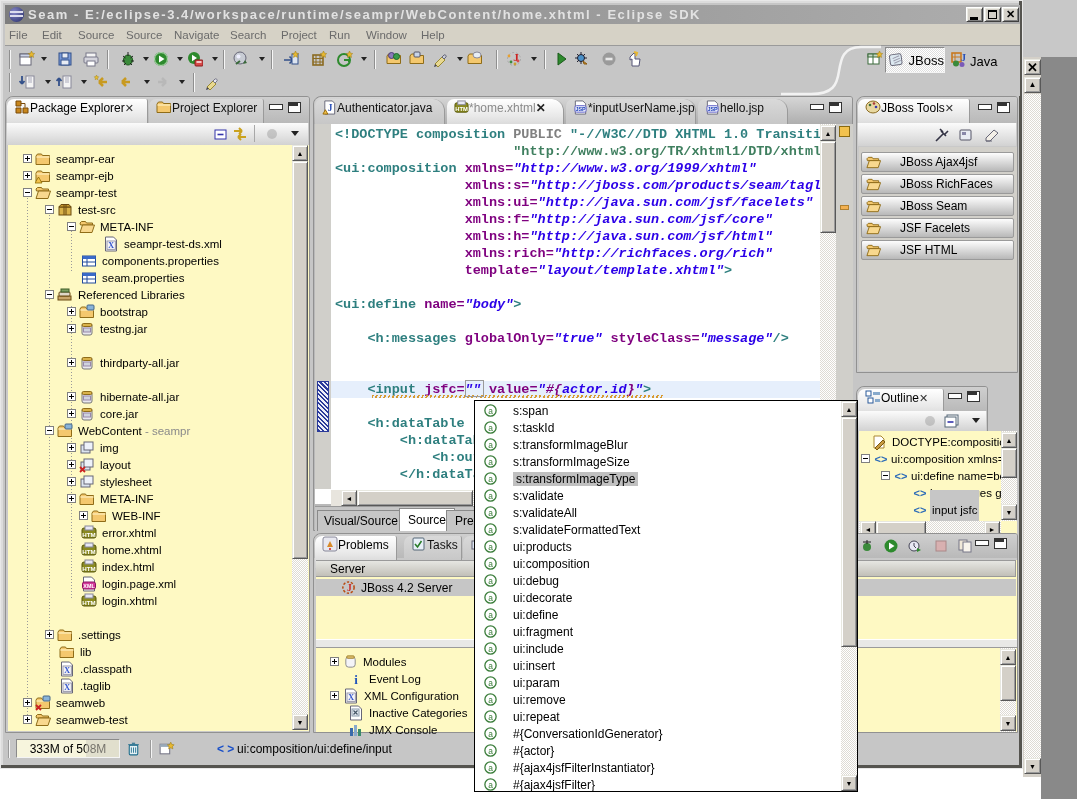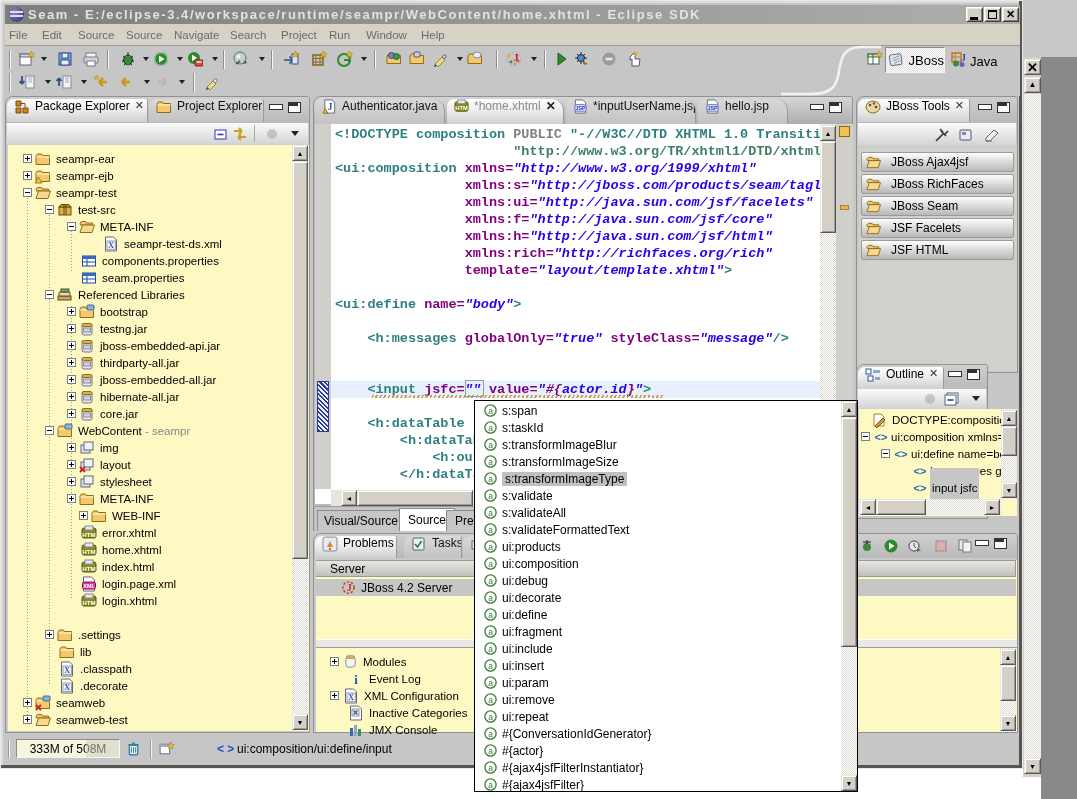--- a/index.html
+++ b/index.html
@@ -3,21 +3,21 @@
 <style>
 *{margin:0;padding:0;box-sizing:border-box}
 body{width:1077px;height:799px;overflow:hidden;font-family:"Liberation Sans",sans-serif;background:#fff}
 #screen{position:relative;width:1077px;height:799px;background:#fff;overflow:hidden}
 .ab{position:absolute}
 .txt{font-size:12px;color:#000;white-space:nowrap}
 .btn3{background:#d4d0c8;border:1px solid;border-color:#fff #404040 #404040 #fff;box-shadow:inset 1px 1px 0 #ecece4, inset -1px -1px 0 #808080}
 
 .view{position:absolute;background:#c9c9c9;border:1px solid #919191;border-radius:8px 3px 0 0}
 .tabbar{position:absolute;left:0;top:0;right:0;height:25px;background:linear-gradient(#cfcfcf,#b9b9b9);border-radius:8px 2px 0 0}
-.vtab{position:absolute;top:2px;height:23px;display:flex;align-items:flex-start;gap:5px;font-size:12px;color:#000;padding:0 7px;white-space:nowrap;overflow:hidden;background:linear-gradient(#ffffff,#e8e8e8 55%,#cfcfcf);border-radius:7px 2px 0 0;border-right:1px solid #9a9a9a}
+.vtab{position:absolute;top:2px;height:23px;display:flex;align-items:flex-end;font-size:12px;color:#000;padding:16px 7px;white-space:nowrap;overflow:hidden;background:linear-gradient(#ffffff,#e8e8e8 55%,#cfcfcf);border-radius:7px 2px 0 0;border-right:1px solid #9a9a9a}
 .vtab.inact{background:linear-gradient(#d9d9d9,#c2c2c2);color:#111}
 .minmax{position:absolute;display:flex;gap:6px}
 .mmb{width:13px;height:11px;border:1.5px solid #333;background:#fdfdfd;position:relative}
 .mmb.mini{height:11px;border:none;background:transparent}
 .mmb.mini::after{content:"";position:absolute;left:0;top:2px;width:12px;height:4px;background:#fdfdfd;border:1.5px solid #333}
 .mmb.maxi::after{content:"";position:absolute;left:0;top:0;width:9px;height:2.6px;background:#333}
 .vtoolbar{position:absolute;left:1px;right:1px;height:21px;background:linear-gradient(#fbfbfb,#d2d2d2)}
 .white{background:#fef9c3}
 
 .trow{position:absolute;height:17px;display:flex;align-items:center;font-size:11.5px;color:#000;white-space:nowrap}
@@ -25,24 +25,24 @@
 .exp{width:9px;height:9px;background:#fff;border:1px solid #808080;position:relative;flex:0 0 auto;display:inline-block}
 .exp::before{content:"";position:absolute;left:1px;top:3px;width:5px;height:1px;background:#000}
 .exp.plus::after{content:"";position:absolute;left:3px;top:1px;width:1px;height:5px;background:#000}
 .lbl{margin-left:5px}
 
 .sb{position:absolute;background-image:conic-gradient(#fff 25%,#dedbd4 0 50%,#fff 0 75%,#dedbd4 0);background-size:2px 2px}
 .sbtn{position:absolute;background:#d4d0c8;border:1px solid;border-color:#e8e8e0 #585858 #585858 #e8e8e0;box-shadow:inset 1px 1px 0 #fff,inset -1px -1px 0 #9a9a9a;display:flex;align-items:center;justify-content:center;font-size:7px;color:#000;line-height:1}
 .sth{position:absolute;background:#d4d0c8;border:1px solid;border-color:#e8e8e0 #585858 #585858 #e8e8e0;box-shadow:inset 1px 1px 0 #fff,inset -1px -1px 0 #9a9a9a}
 
 .cl{position:absolute;left:20px;width:100%;height:17px;font-family:"Liberation Mono",monospace;font-size:13.5px;font-weight:bold;white-space:pre;line-height:17px}
-.drawer{position:absolute;left:2px;width:153px;height:20px;display:flex;align-items:center;gap:10px;font-size:12px;padding-left:4px;background:linear-gradient(#fdfdfd,#b8b8b8);border:1px solid #9a9a9a;border-radius:2px}
+.drawer{position:absolute;left:2px;width:153px;height:20px;display:flex;align-items:center;gap:19px;font-size:12px;padding-left:4px;background:linear-gradient(#fdfdfd,#b8b8b8);border:1px solid #9a9a9a;border-radius:2px}
 .prow{position:absolute;left:1px;height:17px;display:flex;align-items:center;font-size:12px;white-space:nowrap}
 .prow svg{width:15px;height:15px;margin-left:7px;flex:0 0 auto}
-.prow span{margin-left:4px}
+.prow span{margin-left:15px}
 .tg{color:#2e7f7f}.at{color:#7f007f}.av{color:#2b00e8;font-style:italic}.gy{color:#808080}.ts{color:#2e7f7f}.gs{color:#3f7f5f}
 </style></head>
 <body>
 <div id="screen">
 
 <svg width="0" height="0" style="position:absolute">
 <defs>
 <symbol id="fol" viewBox="0 0 16 16">
           <path d="M1 5 l1.5-2 h4 l1 1.5 h7 v9 h-13.5z" fill="#f4c86e" stroke="#8f6c18" stroke-width="1"></path>
           <path d="M1.5 6 h13" stroke="#fce8b0" stroke-width="1.5" fill="none"></path>
@@ -455,40 +455,26 @@
             </svg>
             <span class="lbl">bootstrap</span>
           </div>
 <div class="trow" style="top:174px;left:0">
             <span class="exp plus" style="margin-left:59px"></span>
             <svg class="ic" style="margin-left:3px" viewBox="0 0 16 16">
               <use href="#jar"></use>
             </svg>
             <span class="lbl">testng.jar</span>
           </div>
-<div class="trow" style="top:191px;left:0">
-            <span class="exp plus" style="margin-left:59px"></span>
-            <svg class="ic" style="margin-left:3px" viewBox="0 0 16 16">
-              <use href="#jar"></use>
-            </svg>
-            <span class="lbl">jboss-embedded-api.jar</span>
-          </div>
 <div class="trow" style="top:208px;left:0">
             <span class="exp plus" style="margin-left:59px"></span>
             <svg class="ic" style="margin-left:3px" viewBox="0 0 16 16">
               <use href="#jar"></use>
             </svg>
             <span class="lbl">thirdparty-all.jar</span>
-          </div>
-<div class="trow" style="top:225px;left:0">
-            <span class="exp plus" style="margin-left:59px"></span>
-            <svg class="ic" style="margin-left:3px" viewBox="0 0 16 16">
-              <use href="#jar"></use>
-            </svg>
-            <span class="lbl">jboss-embedded-all.jar</span>
           </div>
 <div class="trow" style="top:242px;left:0">
             <span class="exp plus" style="margin-left:59px"></span>
             <svg class="ic" style="margin-left:3px" viewBox="0 0 16 16">
               <use href="#jar"></use>
             </svg>
             <span class="lbl">hibernate-all.jar</span>
           </div>
 <div class="trow" style="top:259px;left:0">
             <span class="exp plus" style="margin-left:59px"></span>
@@ -586,21 +572,21 @@
 <div class="trow" style="top:514px;left:0">
             <svg class="ic" style="margin-left:51px" viewBox="0 0 16 16">
               <use href="#xfile"></use>
             </svg>
             <span class="lbl">.classpath</span>
           </div>
 <div class="trow" style="top:531px;left:0">
             <svg class="ic" style="margin-left:51px" viewBox="0 0 16 16">
               <use href="#xfile"></use>
             </svg>
-            <span class="lbl">.decorate</span>
+            <span class="lbl">.taglib</span>
           </div>
 <div class="trow" style="top:548px;left:0">
             <span class="exp plus" style="margin-left:15px"></span>
             <svg class="ic" style="margin-left:3px" viewBox="0 0 16 16">
               <use href="#wfol"></use>
               <path d="M1 10 l5 5 M6 10 l-5 5" stroke="#cc2222" stroke-width="1.8"></path>
             </svg>
             <span class="lbl">seamweb</span>
           </div>
 <div class="trow" style="top:565px;left:0">
@@ -763,21 +749,21 @@
         </div>
     <div class="drawer" style="top:93px">
           <svg class="ic" viewBox="0 0 16 16" style="width:15px;height:15px">
             <use href="#folo"></use>
           </svg>
           <span>JSF HTML</span>
         </div>
   </div>
 </div>
 
-<div class="view" style="left:856px;top:364px;width:132px;height:155px">
+<div class="view" style="left:856px;top:386px;width:132px;height:155px">
   <div class="tabbar" style="height:24px"></div>
   <div class="vtab" style="left:1px;width:86px;height:22px">
     <svg class="ic" width="14" height="14" viewBox="0 0 16 16">
           <rect x="1" y="2" width="5" height="5" fill="#fff" stroke="#2a5a9a"></rect>
           <rect x="8" y="3" width="7" height="3" fill="#88aacc"></rect>
           <rect x="3" y="9" width="5" height="5" fill="#fff" stroke="#2a5a9a"></rect>
           <rect x="10" y="10" width="5" height="3" fill="#88aacc"></rect>
         </svg>
     <span>Outline</span>
         <span style="font-size:11px;color:#333">✕</span>

